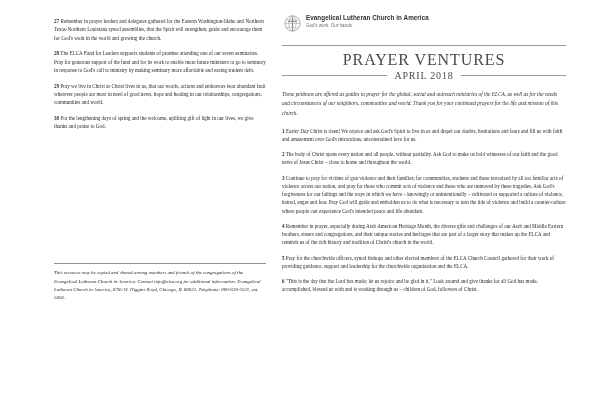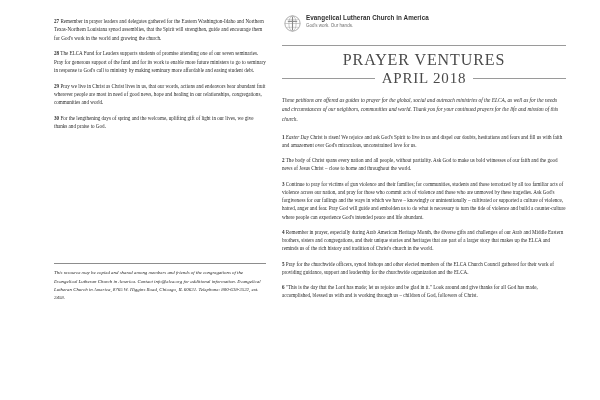--- a/index.html
+++ b/index.html
@@ -116,21 +116,21 @@
     align-items: center;
     gap: 7px;
     margin-top: 2px;
     margin-bottom: 9px;
   }
   .date-row .rule {
     flex: 1;
     border-top: 0.8px solid #9a9a9a;
   }
   .date-label {
-    font-size: 15px;
+    font-size: 10px;
     letter-spacing: 0.8px;
     color: #4a4a4a;
     white-space: nowrap;
     text-align: center;
   }
 
   
   .intro {
     font-style: italic;
     font-size: 5.3px;

